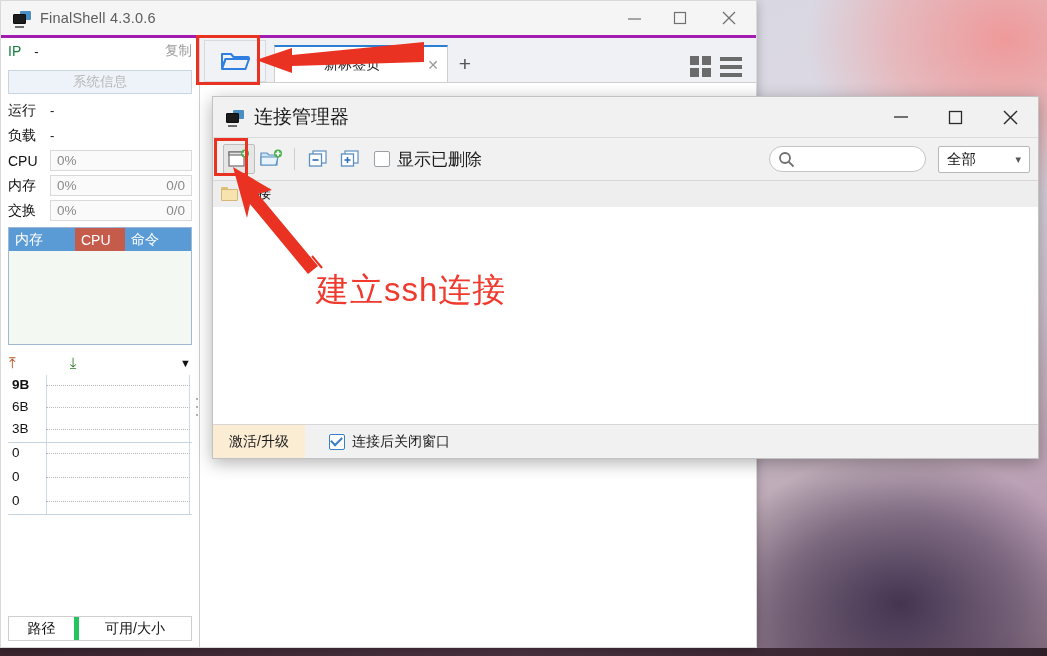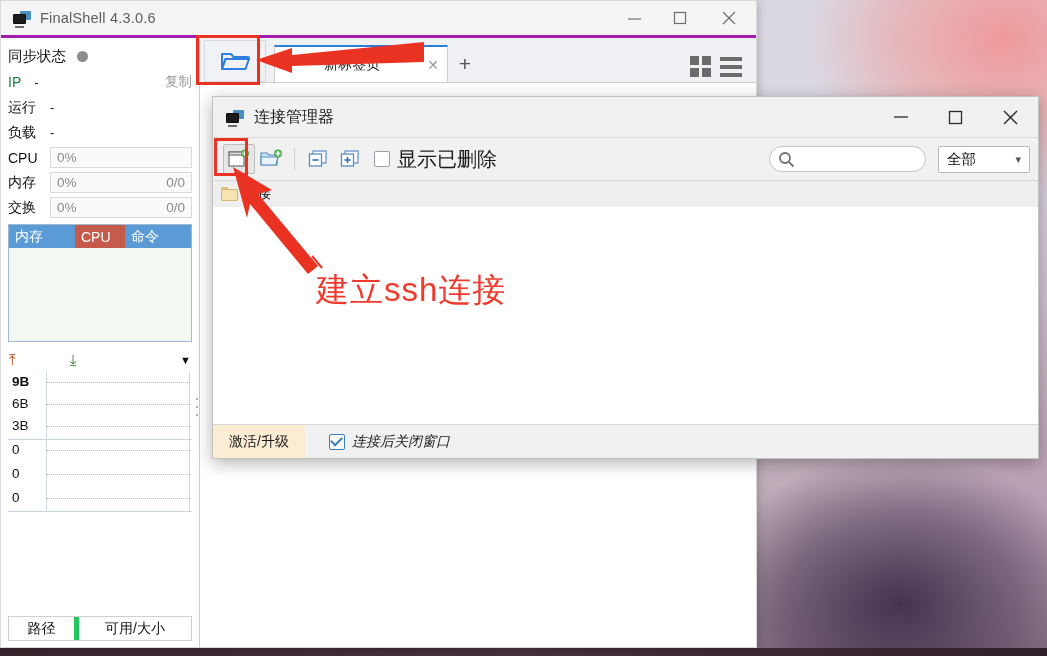--- a/index.html
+++ b/index.html
@@ -204,40 +204,40 @@
     display: flex; flex-direction: column;
   }
   #dlg-title {
     height: 40px; flex: 0 0 40px; display: flex; align-items: center;
     background: #f1f1f1;
   }
   #dlg-icon { width: 18px; height: 15px; margin: 0 10px 0 13px; position: relative; }
   #dlg-icon .b { position:absolute; right:0; top:0; width:11px; height:9px; background:#4a8ec2; border-radius:1px; }
   #dlg-icon .f { position:absolute; left:0; top:3px; width:13px; height:10px; background:#1b1b1b; border:1px solid #0d0d0d; border-radius:1px;}
   #dlg-icon .s { position:absolute; left:2px; bottom:-2px; width:9px; height:2px; background:#6b6b6b; }
-  #dlg-title .t { font-size: 16px; color: #1b1b1b; }
+  #dlg-title .t { font-size: 19px; color: #1b1b1b; }
   #dlg-wbtns { margin-left: auto; display: flex; height: 100%; }
   .dwb { width: 55px; display: flex; align-items: center; justify-content: center; color: #2b2b2b; }
 
   #dlg-toolbar {
     height: 43px; flex: 0 0 43px;
     background: #f1f1f1; border-top: 1px solid #dcdcdc;
     display: flex; align-items: center; padding: 0 8px 0 10px;
   }
   .tb-btn { width: 32px; height: 30px; display: flex; align-items: center; justify-content: center; position: relative; }
   #tb-newconn { background: #e6e6e6; border: 1px solid #bdbdbd; border-radius: 2px; }
   .tb-sep { width: 1px; height: 22px; background: #cfcfcf; margin: 0 7px; }
   #tb-chk {
     display: flex; align-items: center; margin-left: 8px; gap: 7px;
   }
   .chkbox {
     width: 16px; height: 16px; background: #fff; border: 1px solid #9aa0a6; border-radius: 2px;
     display: flex; align-items: center; justify-content: center;
   }
-  #tb-chk .lbl { font-size: 20px; color: #1b1b1b; }
+  #tb-chk .lbl { font-size: 17px; color: #1b1b1b; }
   #tb-search {
     margin-left: auto; width: 157px; height: 26px;
     background: #fff; border: 1px solid #c4c4c4; border-radius: 13px;
     display: flex; align-items: center; padding: 0 8px;
   }
   #tb-search input {
     border: none; outline: none; background: transparent;
     font-size: 13px; width: 100%; font-family: inherit; color: #333;
   }
   #tb-filter {
@@ -271,21 +271,21 @@
     height: 100%; padding: 1px 16px; background: #fbecd4;
     display: flex; align-items: center; font-size: 14px; color: #1b1b1b;
   }
   #close-chk { display: flex; align-items: center; gap: 7px; margin-left: 24px; }
   .chkbox.on { border-color: #3a7fc4; }
   .chkbox.on::after {
     content: ""; width: 9px; height: 5px;
     border-left: 2px solid #3a7fc4; border-bottom: 2px solid #3a7fc4;
     transform: rotate(-45deg) translate(1px,-1px);
   }
-  #close-chk .lbl { font-size: 14px; color: #1b1b1b; font-style: italic; }
+  #close-chk .lbl { font-size: 14px; color: #1b1b1b; }
 
   
   .anno { position: absolute; pointer-events: none; }
   .hl-box { border: 3px solid #ea3223; }
   #hl-open { left: 196px; top: 35px; width: 64px; height: 50px; }
   #hl-new  { left: 214px; top: 138px; width: 34px; height: 38px; }
   #anno-text {
     left: 316px; top: 268px;
     color: #f03a2e; font-size: 33px; letter-spacing: 1px;
     font-family: "Liberation Sans", "DejaVu Sans", sans-serif;
@@ -323,31 +323,28 @@
             <line x1="14" y1="2" x2="2" y2="14" stroke="#707070" stroke-width="1.3"></line>
           </svg>
       </div>
     </div>
   </div>
 
   <div id="main-body">
 
     <div id="sidebar" style="position:relative;">
 
-      <div class="sb-row" id="sync-row">
-        <span class="lbl">同步状态</span>
-        <span class="sync-dot"></span>
-      </div>
 
       <div class="sb-row" id="ip-row">
         <span class="ip-key">IP</span>
         <span class="ip-val">-</span>
         <span class="copy-link">复制</span>
       </div>
 
+      <div id="sysinfo-btn">系统信息</div>
 
       <div class="kv-row">
         <span class="kv-key">运行</span>
         <span class="kv-plain">-</span>
       </div>
       <div class="kv-row">
         <span class="kv-key">负载</span>
         <span class="kv-plain">-</span>
       </div>
       <div class="kv-row">

